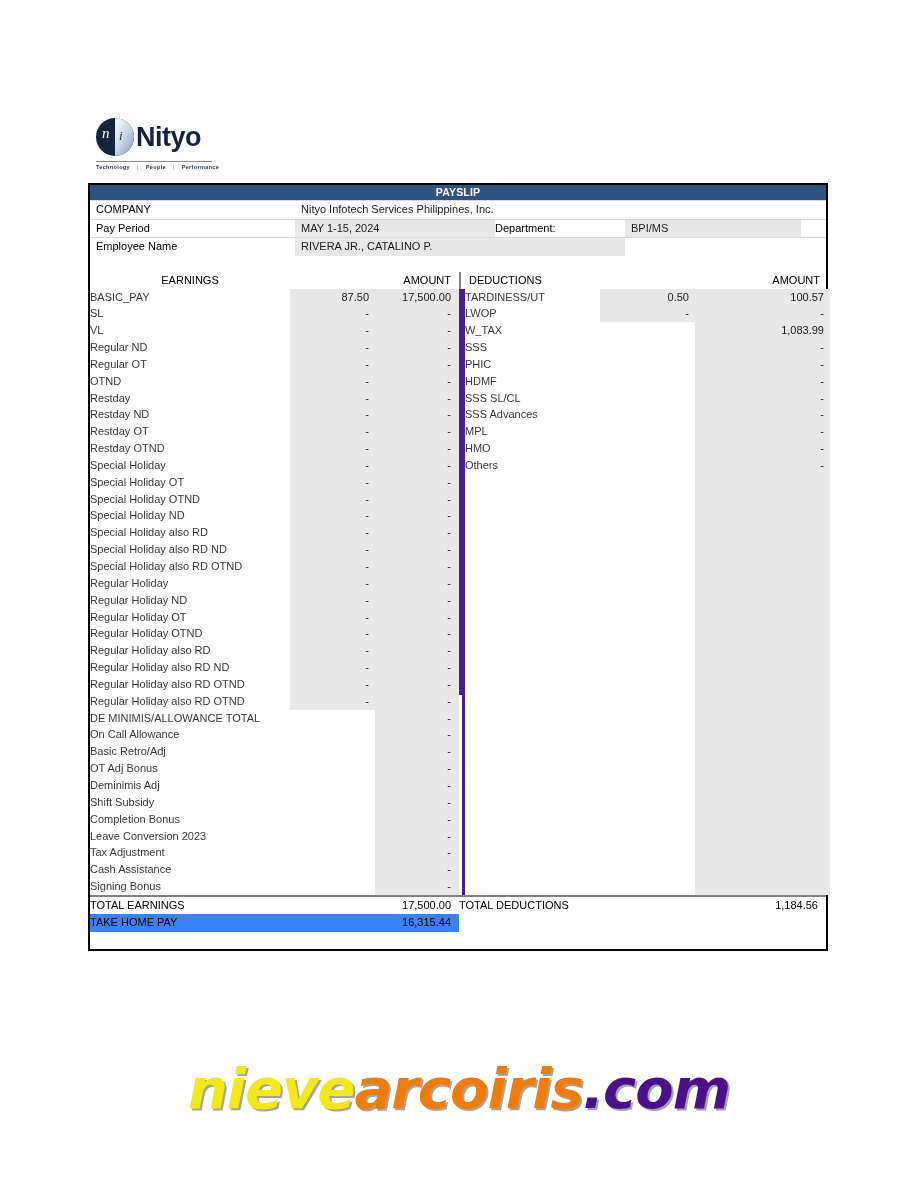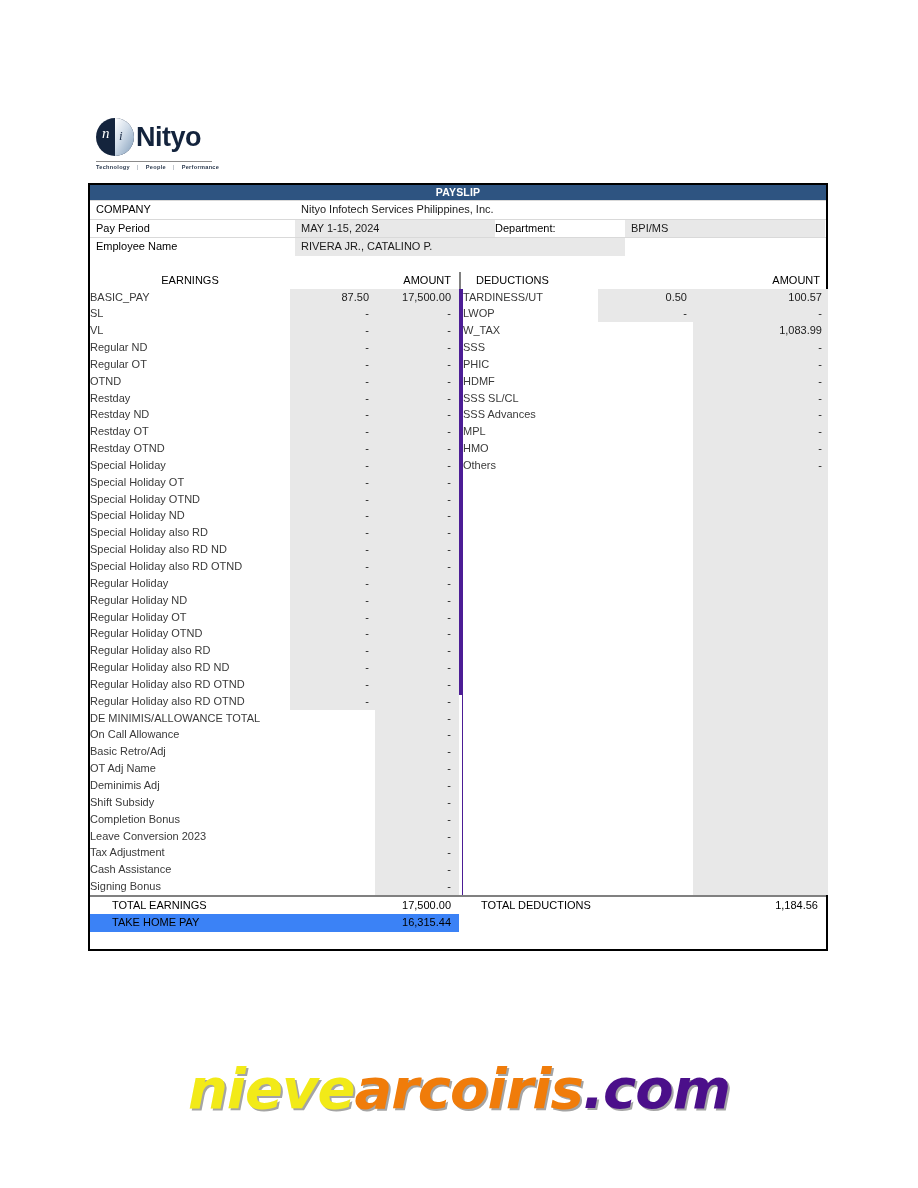--- a/index.html
+++ b/index.html
@@ -131,55 +131,55 @@
     line-height: 17.5px;
     font-size: 11px;
     padding-left: 6px;
     box-sizing: border-box;
     color: #1a1a1a;
   }
   .shade { background: #e8e8e8; }
   .v-company  { width: 330px; flex: 0 0 auto; }
   .v-period   { width: 200px; flex: 0 0 auto; }
   .lbl-dept   { width: 130px; flex: 0 0 auto; line-height: 17.5px; font-size: 11px; }
-  .v-dept     { width: 200px; flex: 0 0 auto; }
+  .v-dept     { width: 176px; flex: 0 0 auto; }
   .v-empname  { width: 330px; flex: 0 0 auto; }
 
   #info-spacer { height: 16px; }
 
   
   #cols-head {
     display: flex;
     height: 17px;
     font-size: 11px;
   }
   .col-left  { width: 369px; flex: 0 0 auto; display: flex; position: relative; gap: 23px; }
   .col-right { width: 367px; flex: 0 0 auto; display: flex; position: relative; }
   .col-right { border-left: 2px solid #808080; }
 
   .h-title { width: 200px; text-align: center; line-height: 17px; flex: 0 0 auto; }
   .h-spacer { width: 65px; flex: 0 0 auto; }
   .h-amount { flex: 1 1 auto; text-align: right; line-height: 17px; padding-right: 8px; }
 
-  .hr-title  { width: 135px; padding-left: 15px; line-height: 17px; flex: 0 0 auto; }
+  .hr-title  { width: 135px; padding-left: 8px; line-height: 17px; flex: 0 0 auto; }
   .hr-spacer { width: 95px; flex: 0 0 auto; }
   .hr-amount { flex: 1 1 auto; text-align: right; line-height: 17px; padding-right: 8px; }
 
   
   #body-grid { display: flex; position: relative; }
   #earn-pane {
     width: 369px;
     flex: 0 0 auto;
     position: relative;
   }
   #ded-pane {
     width: 367px;
     flex: 0 0 auto;
     position: relative;
-    border-left: 4px solid #4c1d95;
+    border-left: 6px solid #4c1d95;
   }
   
   #divider-mask {
     position: absolute;
     left: 369px;
     bottom: 0;
     width: 3px;
     height: 200px;
     background: #ffffff;
     z-index: 4;
@@ -229,21 +229,21 @@
     border-top: 2px solid #808080;
     position: relative;
   }
   .total-row {
     display: flex;
     height: 17.5px;
     font-size: 11px;
   }
   .tl-left  { width: 369px; flex: 0 0 auto; display: flex; }
   .tl-right { width: 367px; flex: 0 0 auto; display: flex; }
-  .t-lbl { padding-left: 22px; line-height: 17.5px; flex: 1 1 auto; white-space: nowrap; }
+  .t-lbl { padding-left: 0; line-height: 17.5px; flex: 1 1 auto; white-space: nowrap; }
   .t-amt { line-height: 17.5px; text-align: right; padding-right: 8px; flex: 0 0 auto; width: 130px; }
   .thp   { background: #3b82f6; align-items: center; }
   #totals-foot { height: 17px; }
 
   
   #watermark {
     position: absolute;
     left: 0;
     top: 1061px;
     width: 918px;
@@ -458,21 +458,21 @@
             <div class="lbl e-lbl">On Call Allowance</div>
             <div class="num e-qty"></div>
             <div class="num e-amt">-</div>
           </div>
           <div class="line">
             <div class="lbl e-lbl">Basic Retro/Adj</div>
             <div class="num e-qty"></div>
             <div class="num e-amt">-</div>
           </div>
           <div class="line">
-            <div class="lbl e-lbl">OT Adj Name</div>
+            <div class="lbl e-lbl">OT Adj Bonus</div>
             <div class="num e-qty"></div>
             <div class="num e-amt">-</div>
           </div>
           <div class="line">
             <div class="lbl e-lbl">Deminimis Adj</div>
             <div class="num e-qty"></div>
             <div class="num e-amt">-</div>
           </div>
           <div class="line">
             <div class="lbl e-lbl">Shift Subsidy</div>

